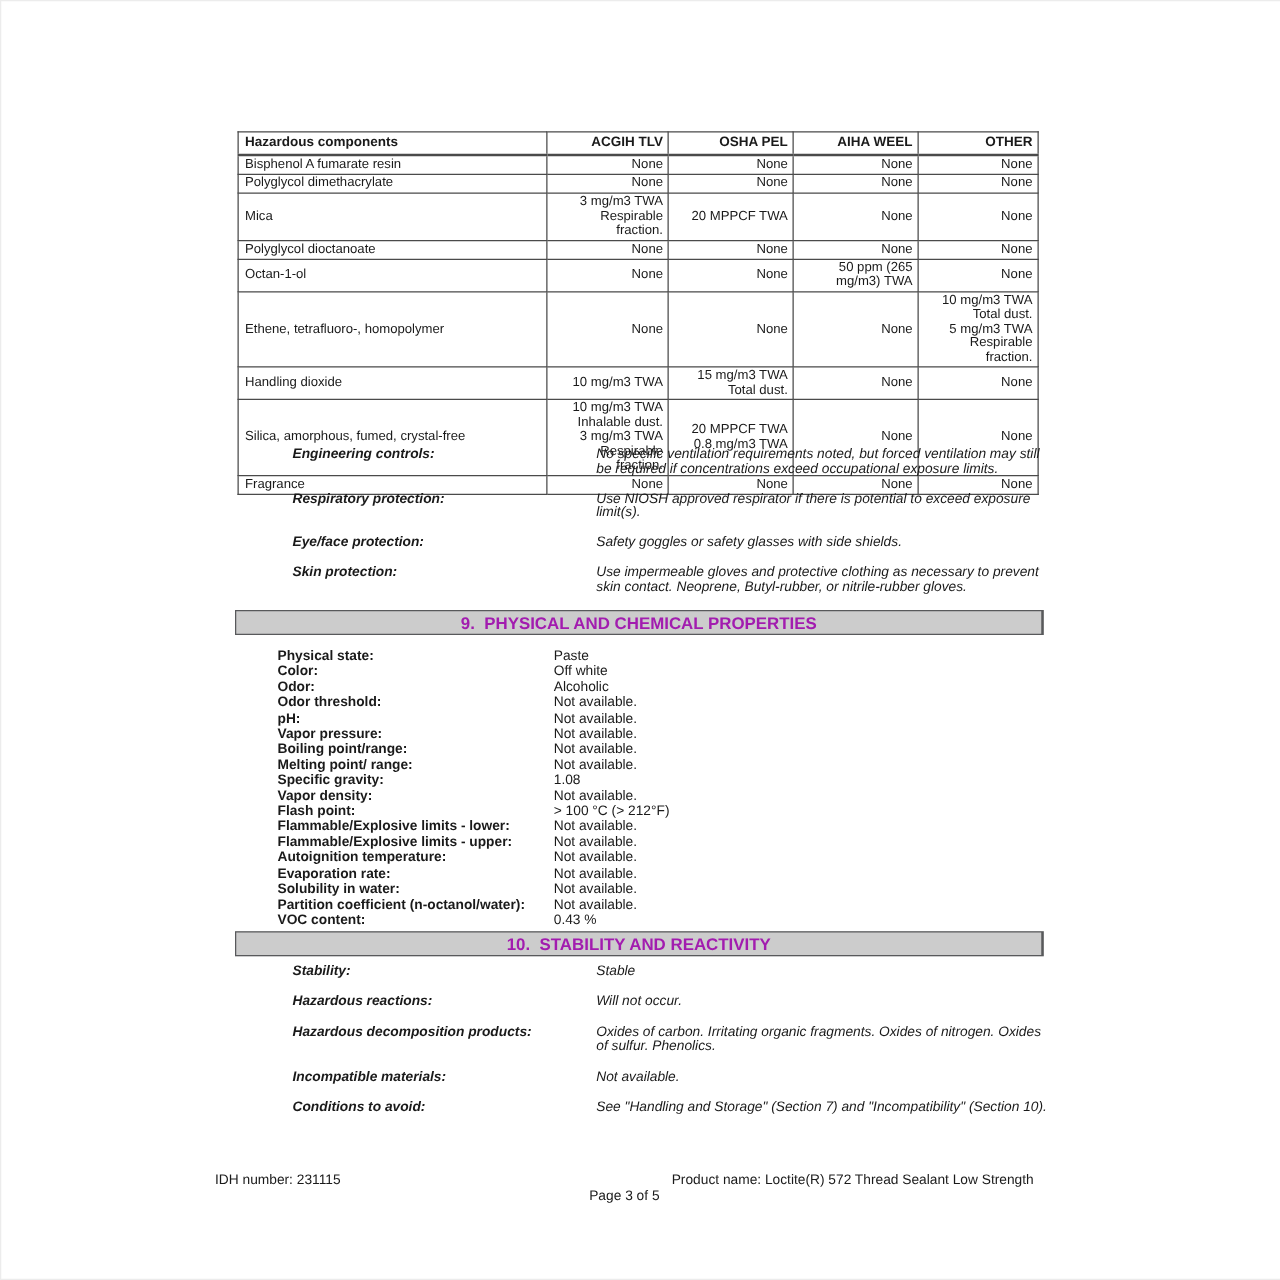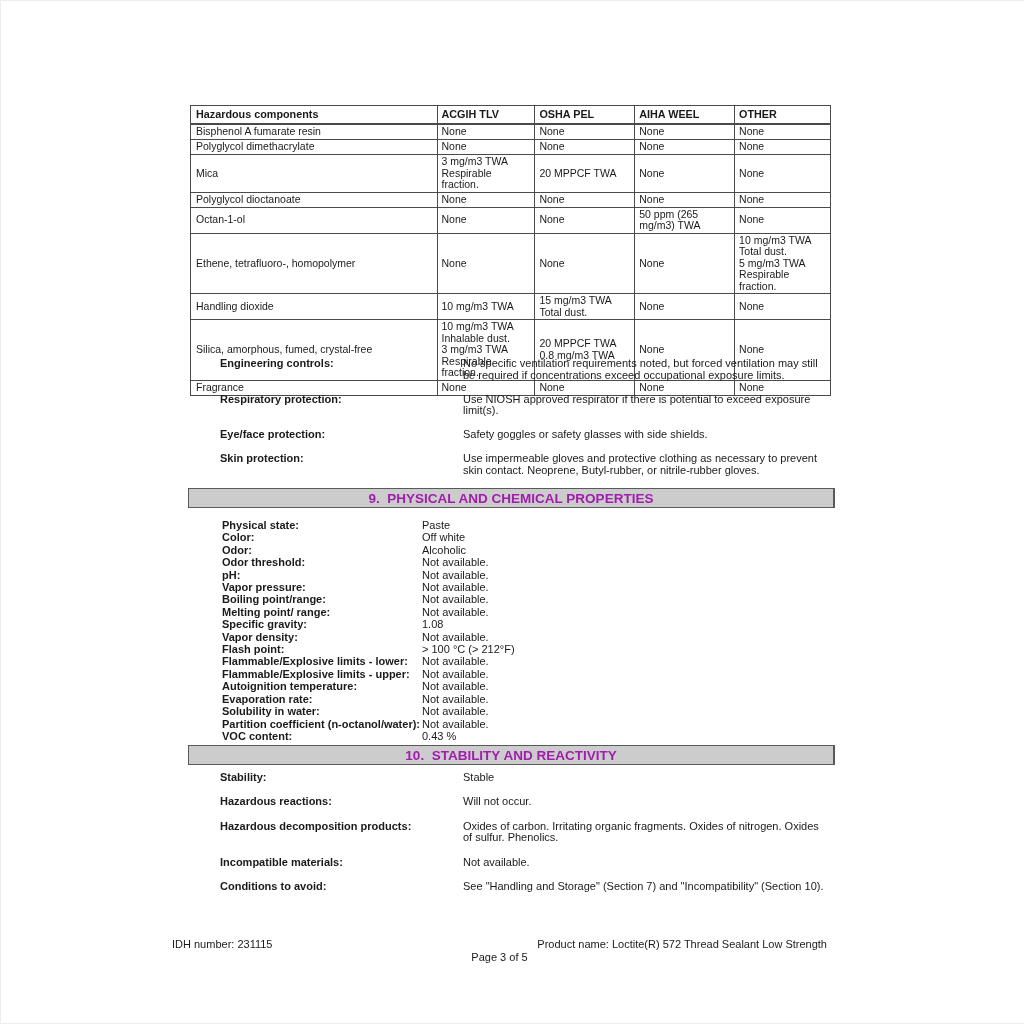--- a/index.html
+++ b/index.html
@@ -24,38 +24,38 @@
   table.hazard{
     border-collapse:collapse;
     width:641px;
     font-size:10.5px;
     line-height:11.5px;
     color:#1a1a1a;
   }
   table.hazard th, table.hazard td{
     border:1px solid #4a4a4a;
     padding:1px 4px;
-    text-align:left;
+    text-align:right;
     vertical-align:middle;
     white-space:pre-line;
   }
   table.hazard thead th{
     font-size:10.8px;
     font-weight:bold;
     border-bottom-width:2px;
     height:15px;
   }
   table.hazard th.comp, table.hazard td.comp{
     text-align:left;
     padding-left:5px;
   }
   table.hazard td{height:12px;}
 
   
-  .kv-block{position:absolute;left:220px;width:608px;}
+  .kv-block{position:absolute;left:234px;width:608px;font-style:italic;}
   .kv{display:flex;margin-bottom:12px;font-size:11px;line-height:11.8px;}
   .kv .k{flex:none;width:243px;font-weight:bold;}
   .kv .v{width:362px;}
 
   #protection{top:358px;}
   #stability{top:772px;}
   #stability .kv{margin-bottom:12.5px;}
 
   
   .section-bar{
@@ -70,21 +70,21 @@
     font-size:13.5px;
     white-space:pre;
     color:#a21caf;
   }
   #section9-bar{top:488px;}
   #section10-bar{top:745px;}
 
   
   #properties{position:absolute;top:519px;left:222px;width:608px;}
   .prop{display:flex;font-size:11px;line-height:12.4px;}
-  .prop .k{flex:none;width:200px;font-weight:bold;}
+  .prop .k{flex:none;width:221px;font-weight:bold;}
   .prop .v{flex:1;}
 
   
   #footer{position:absolute;top:938px;left:172px;width:655px;font-size:11px;line-height:12px;}
   #footer .row1{display:flex;justify-content:space-between;}
   #footer .row2{text-align:center;margin-top:1px;}
 </style>
 </head>
 <body>
 

